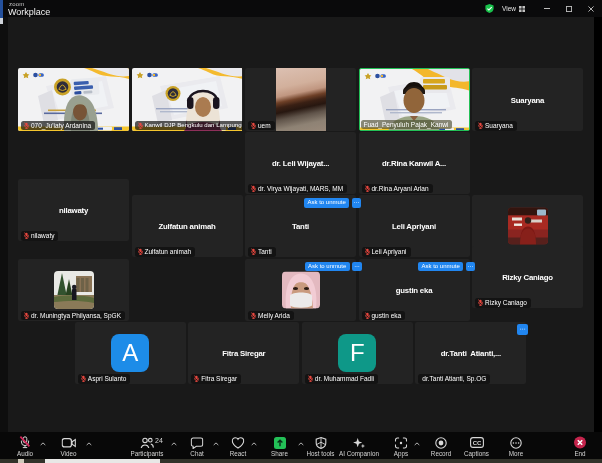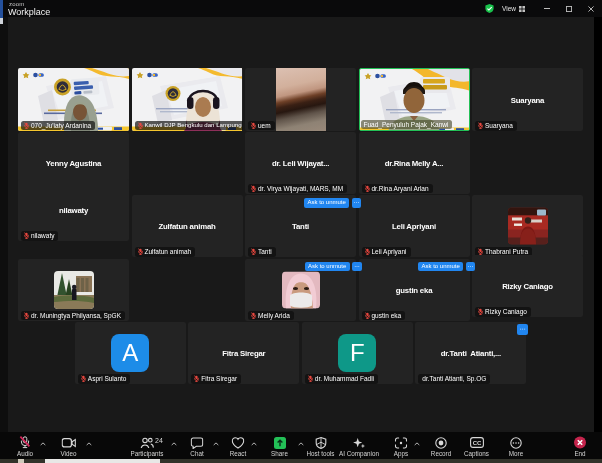--- a/index.html
+++ b/index.html
@@ -205,52 +205,37 @@
             <path d="M0.7 3.2 v0.7 a2.3 2.3 0 0 0 4.6 0 v-0.7"></path>
             <path d="M3 6.3 v1.2"></path>
             <path d="M1.6 7.6 h2.8"></path>
           </g>
           <path d="M0.4 0.4 L5.6 6.4" stroke="#e8473f" stroke-width="1"></path>
         </svg>
         <span>Suaryana</span>
       </div>
   </div>
 
-  <div class="tile" style="left:18px;top:131.5px">
-    <div class="tname">Yenny Agustina</div>
-    <div class="lbl">
-        <svg width="5" height="7" viewBox="0 0 6 8">
-          <g fill="none" stroke="#e8473f" stroke-width="1">
-            <rect x="1.7" y="0.6" width="2.6" height="4" rx="1.3" fill="#e8473f" stroke="none"></rect>
-            <path d="M0.7 3.2 v0.7 a2.3 2.3 0 0 0 4.6 0 v-0.7"></path>
-            <path d="M3 6.3 v1.2"></path>
-            <path d="M1.6 7.6 h2.8"></path>
-          </g>
-          <path d="M0.4 0.4 L5.6 6.4" stroke="#e8473f" stroke-width="1"></path>
-        </svg>
-        <span>Yenny Agustina</span>
-      </div>
-  </div>
   <div class="tile" style="left:245px;top:131.5px">
     <div class="tname">dr. Leli Wijayat...</div>
     <div class="lbl">
         <svg width="5" height="7" viewBox="0 0 6 8">
           <g fill="none" stroke="#e8473f" stroke-width="1">
             <rect x="1.7" y="0.6" width="2.6" height="4" rx="1.3" fill="#e8473f" stroke="none"></rect>
             <path d="M0.7 3.2 v0.7 a2.3 2.3 0 0 0 4.6 0 v-0.7"></path>
             <path d="M3 6.3 v1.2"></path>
             <path d="M1.6 7.6 h2.8"></path>
           </g>
           <path d="M0.4 0.4 L5.6 6.4" stroke="#e8473f" stroke-width="1"></path>
         </svg>
         <span>dr. Virya Wijayati, MARS, MM</span>
       </div>
   </div>
   <div class="tile" style="left:358.5px;top:131.5px">
-    <div class="tname">dr.Rina Melly A...</div>
+    <div class="tname">dr.Rina Kanwil A...</div>
     <div class="lbl">
         <svg width="5" height="7" viewBox="0 0 6 8">
           <g fill="none" stroke="#e8473f" stroke-width="1">
             <rect x="1.7" y="0.6" width="2.6" height="4" rx="1.3" fill="#e8473f" stroke="none"></rect>
             <path d="M0.7 3.2 v0.7 a2.3 2.3 0 0 0 4.6 0 v-0.7"></path>
             <path d="M3 6.3 v1.2"></path>
             <path d="M1.6 7.6 h2.8"></path>
           </g>
           <path d="M0.4 0.4 L5.6 6.4" stroke="#e8473f" stroke-width="1"></path>
         </svg>
@@ -406,21 +391,21 @@
             <rect x="1.7" y="0.6" width="2.6" height="4" rx="1.3" fill="#e8473f" stroke="none"></rect>
             <path d="M0.7 3.2 v0.7 a2.3 2.3 0 0 0 4.6 0 v-0.7"></path>
             <path d="M3 6.3 v1.2"></path>
             <path d="M1.6 7.6 h2.8"></path>
           </g>
           <path d="M0.4 0.4 L5.6 6.4" stroke="#e8473f" stroke-width="1"></path>
         </svg>
         <span>gustin eka</span>
       </div>
   </div>
-  <div class="tile" style="left:472px;top:255px">
+  <div class="tile" style="left:472px;top:246px">
     <div class="tname">Rizky Caniago</div>
     <div class="lbl">
         <svg width="5" height="7" viewBox="0 0 6 8">
           <g fill="none" stroke="#e8473f" stroke-width="1">
             <rect x="1.7" y="0.6" width="2.6" height="4" rx="1.3" fill="#e8473f" stroke="none"></rect>
             <path d="M0.7 3.2 v0.7 a2.3 2.3 0 0 0 4.6 0 v-0.7"></path>
             <path d="M3 6.3 v1.2"></path>
             <path d="M1.6 7.6 h2.8"></path>
           </g>
           <path d="M0.4 0.4 L5.6 6.4" stroke="#e8473f" stroke-width="1"></path>

